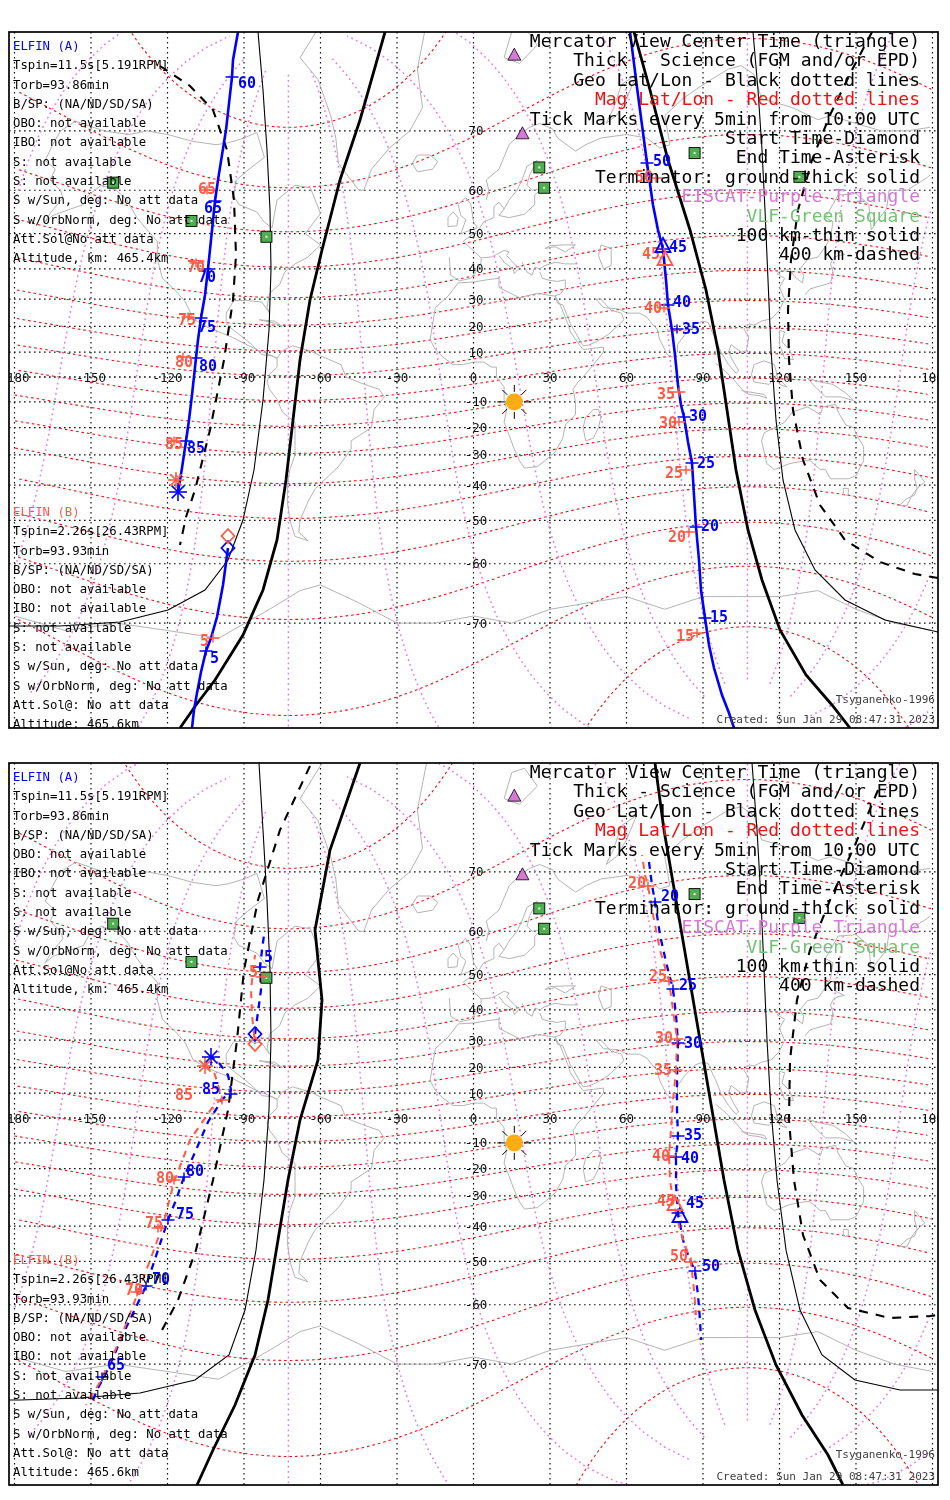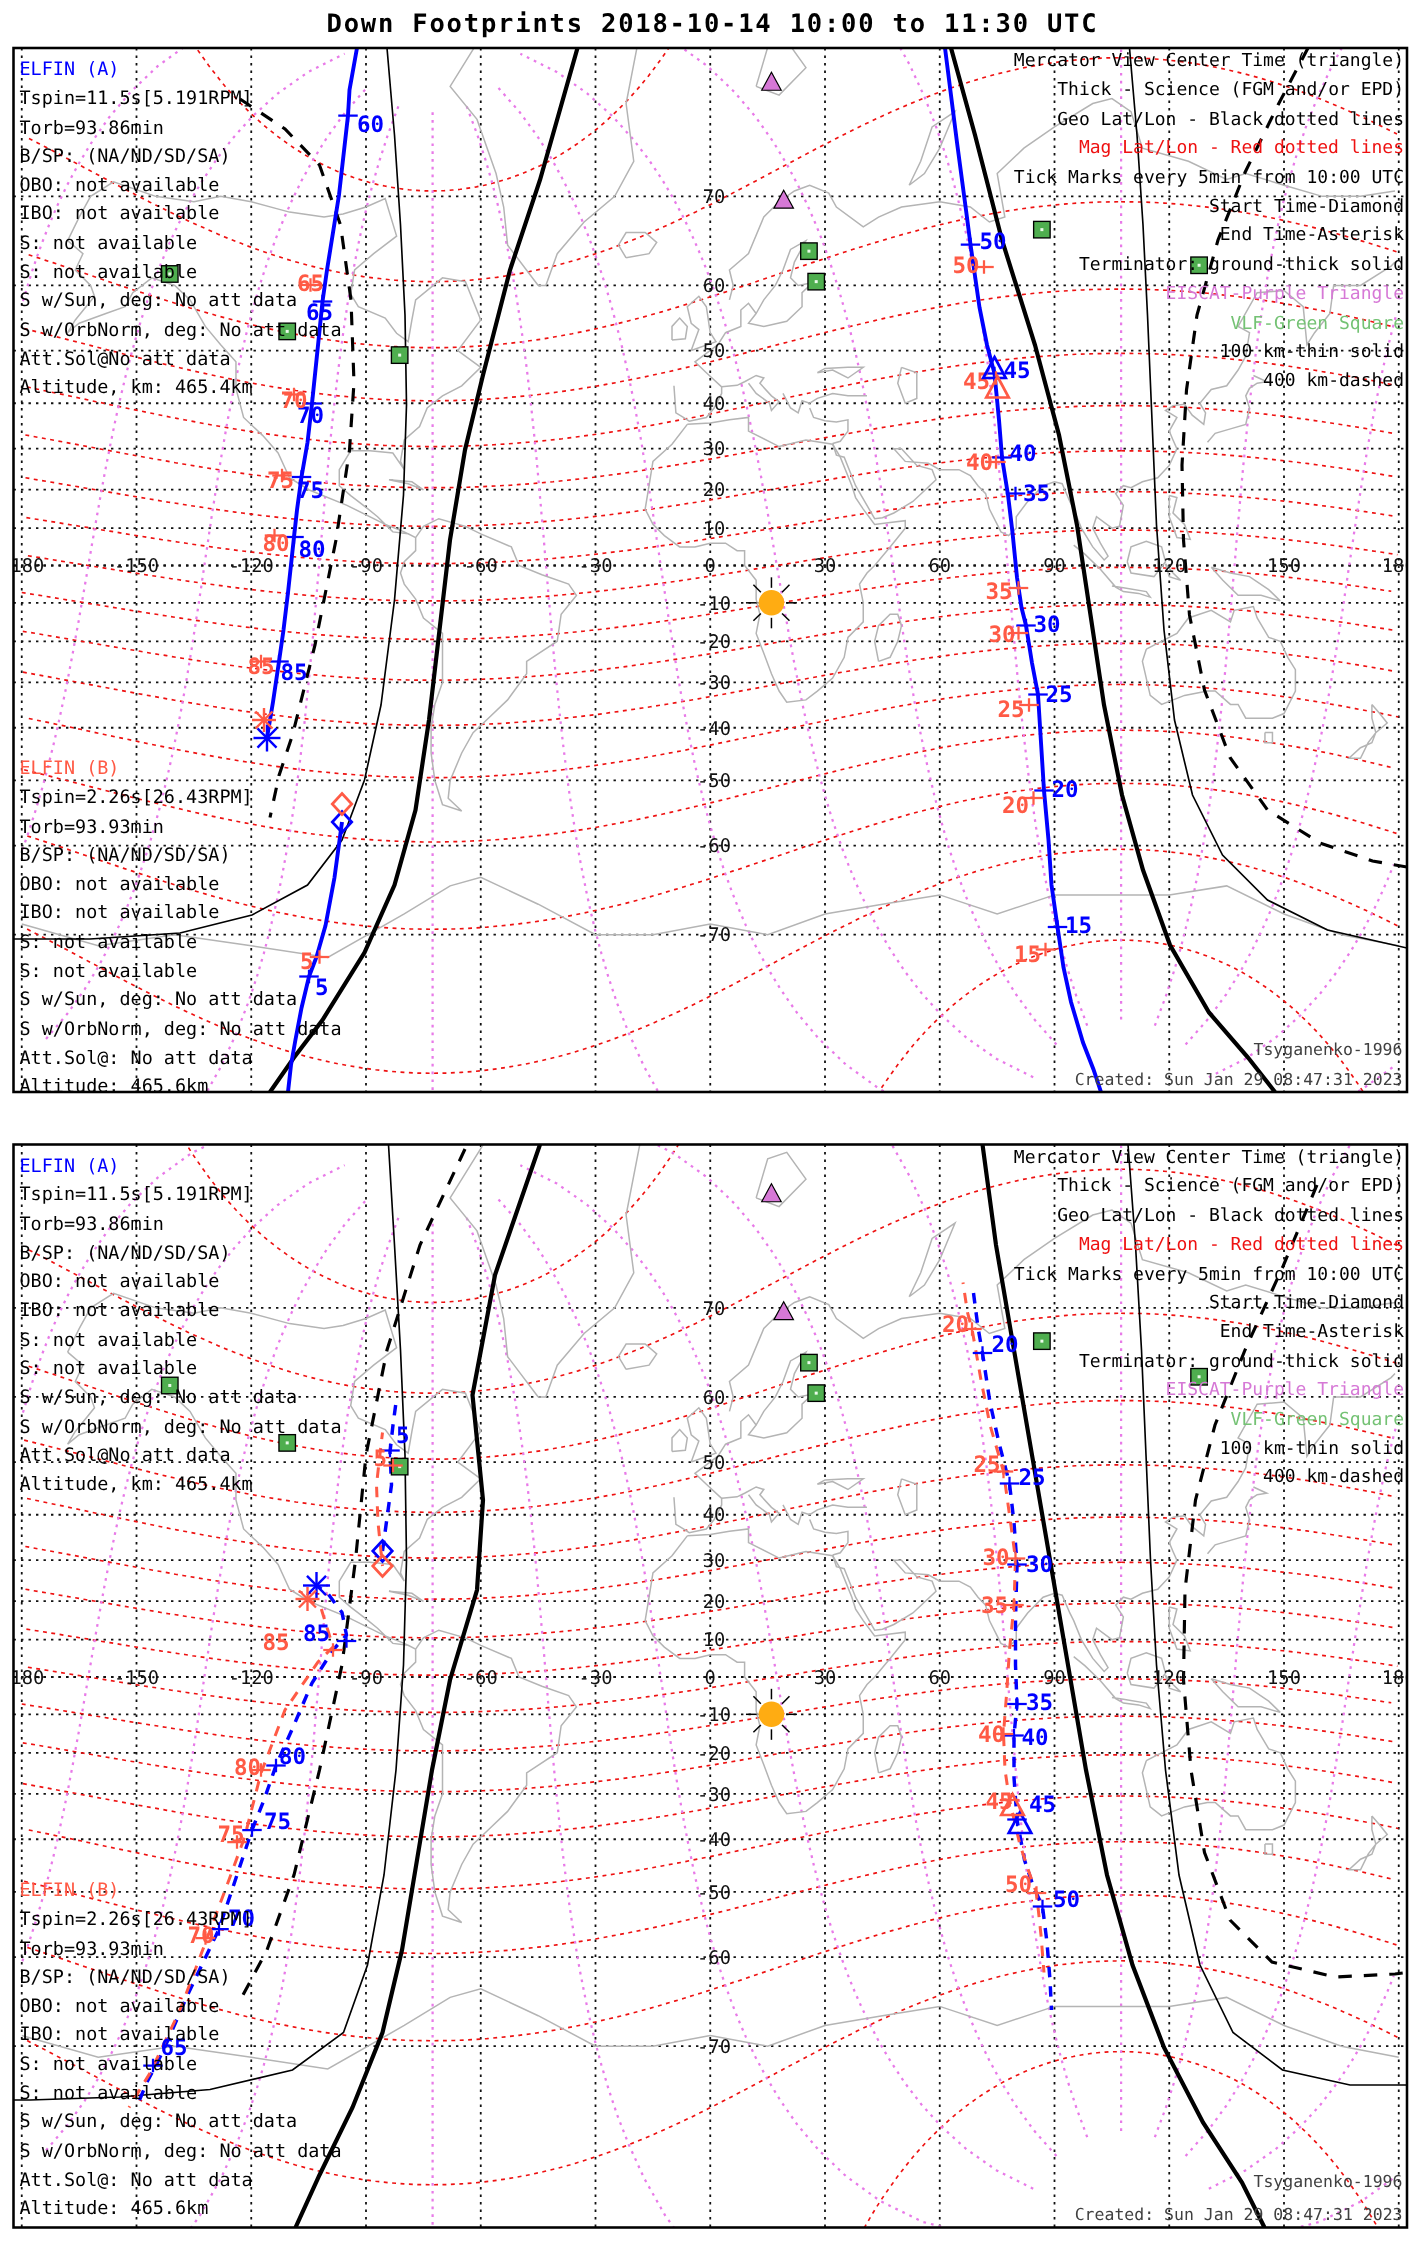--- a/index.html
+++ b/index.html
@@ -3,21 +3,21 @@
 <meta charset="utf-8">
 <style>
   html,body{margin:0;padding:0;background:#ffffff;}
   #stage{position:relative;width:950px;height:1500px;background:#fff;overflow:hidden;
          font-family:"DejaVu Sans Mono","Liberation Mono",monospace;}
   #plot{position:absolute;left:0;top:0;z-index:0;}
   .ptitle{position:absolute;left:0;width:950px;text-align:center;font-size:17px;font-weight:700;
           letter-spacing:1.2px;color:#000;z-index:2;}
   .infoblock{position:absolute;z-index:2;font-size:12.3px;line-height:19.3px;color:#000;white-space:nowrap;}
   .infoblock .hdr{font-weight:400;}
-  .legendblock{position:absolute;right:14px;z-index:2;font-size:12px;line-height:19.4px;
+  .legendblock{position:absolute;right:30px;z-index:2;font-size:18px;line-height:19.4px;
                text-align:right;color:#000;white-space:nowrap;}
   .credit{position:absolute;right:15px;z-index:2;font-size:11px;color:#404040;white-space:nowrap;}
 </style>
 </head>
 <body>
 
 <div id="stage">
   <svg id="plot" width="950" height="1500" viewBox="0 0 950 1500">
       <defs>
         <clipPath id="clip0">
@@ -597,21 +597,20 @@
           <line x1="199.34314575050763" y1="1060.3431457505076" x2="210.65685424949237" y2="1071.6568542494924" stroke="#ff5a45" stroke-width="1.6"></line>
           <line x1="205" y1="1058" x2="205" y2="1074" stroke="#ff5a45" stroke-width="1.6"></line>
           <line x1="210.65685424949237" y1="1060.3431457505076" x2="199.34314575050763" y2="1071.6568542494924" stroke="#ff5a45" stroke-width="1.6"></line>
           <path d="M 680 1208 L 687.5 1222 L 672.5 1222 Z" fill="none" stroke="#0000ff" stroke-width="1.8"></path>
           <path d="M 675 1196 L 682.5 1210 L 667.5 1210 Z" fill="none" stroke="#ff5a45" stroke-width="1.8"></path>
         </g>
       </g>
       <rect x="9" y="763" width="929" height="722" fill="none" stroke="#000" stroke-width="1.7"></rect>
     </svg>
 
-  <div class="ptitle" style="top:6px">Down Footprints 2018-10-14 10:00 to 11:30 UTC</div>
 
   <div class="infoblock" style="left:13px;top:37px" id="p0a">
       <div class="hdr" style="color: rgb(0, 0, 255);">ELFIN (A)</div>
       <div>Tspin=11.5s[5.191RPM]</div>
       <div>Torb=93.86min</div>
       <div>B/SP: (NA/ND/SD/SA)</div>
       <div>OBO: not available</div>
       <div>IBO: not available</div>
       <div>S: not available</div>
       <div>S: not available</div>

